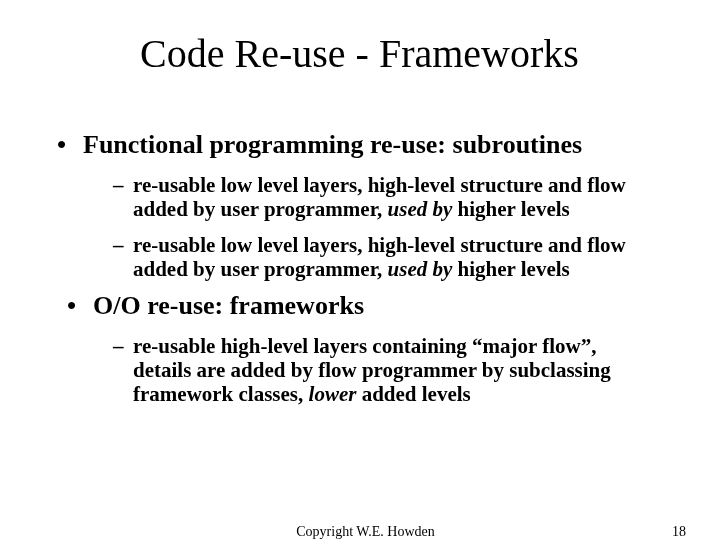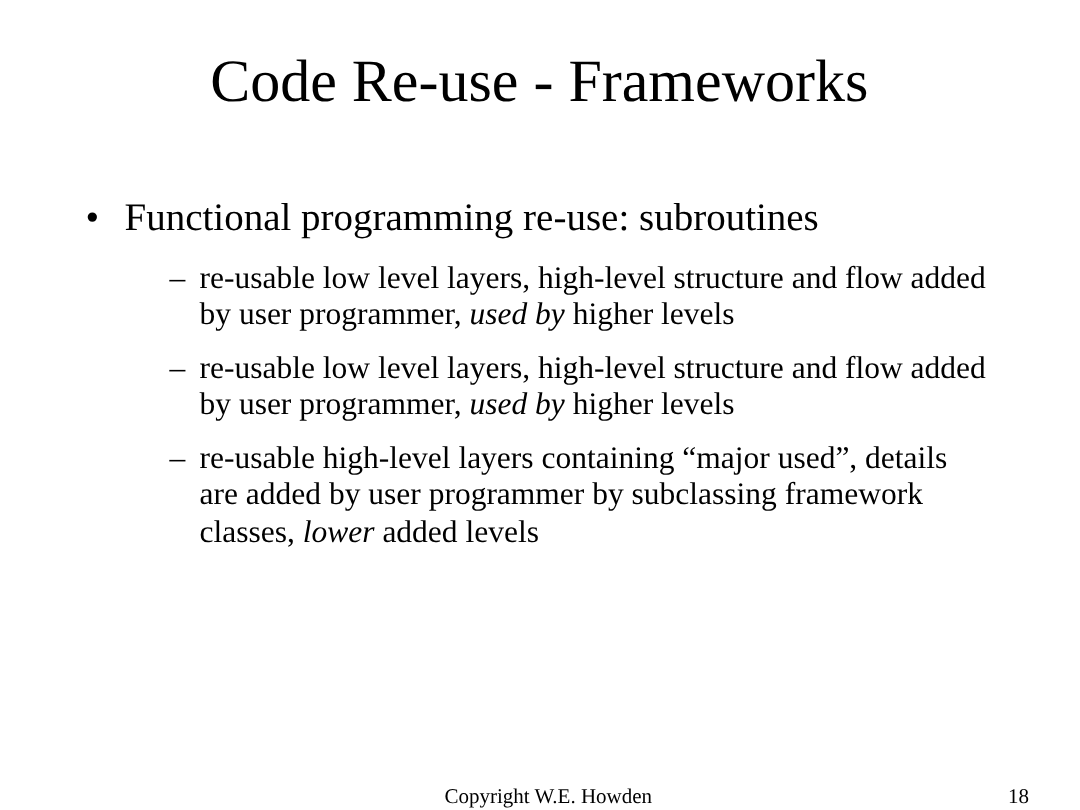--- a/index.html
+++ b/index.html
@@ -25,20 +25,21 @@
     top: 30px;
     text-align: center;
     font-size: 40px;
     font-weight: 400;
   }
   .body {
     position: absolute;
     left: 55px;
     right: 60px;
     top: 130px;
+    font-weight: bold;
   }
   .l1 {
     margin: 0 0 4px 0;
     padding-left: 28px;
     font-size: 26px;
     line-height: 1.18;
     position: relative;
   }
   .l1::before {
     content: "•";
@@ -96,22 +97,23 @@
 
     <div class="l1">Functional programming re-use: subroutines</div>
     <div class="l2">
       <span>re-usable low level layers, high-level structure and flow added by user programmer, </span><em class="it">used by</em><span> higher levels</span>
     </div>
 
     <div class="l2">
       <span>re-usable low level layers, high-level structure and flow added by user programmer, </span><em class="it">used by</em><span> higher levels</span>
     </div>
 
+    <div class="l1 indent">O/O re-use: frameworks</div>
     <div class="l2">
-      <span>re-usable high-level layers containing “major used”, details are added by user programmer by subclassing framework classes, </span><em class="it">lower</em><span> added levels</span>
+      <span>re-usable high-level layers containing “major flow”, details are added by flow programmer by subclassing framework classes, </span><em class="it">lower</em><span> added levels</span>
     </div>
 
   </div>
 
   <div class="footer">
     <div class="copyright">Copyright W.E. Howden</div>
     <div class="pagenum">18</div>
   </div>
 
 </div>

